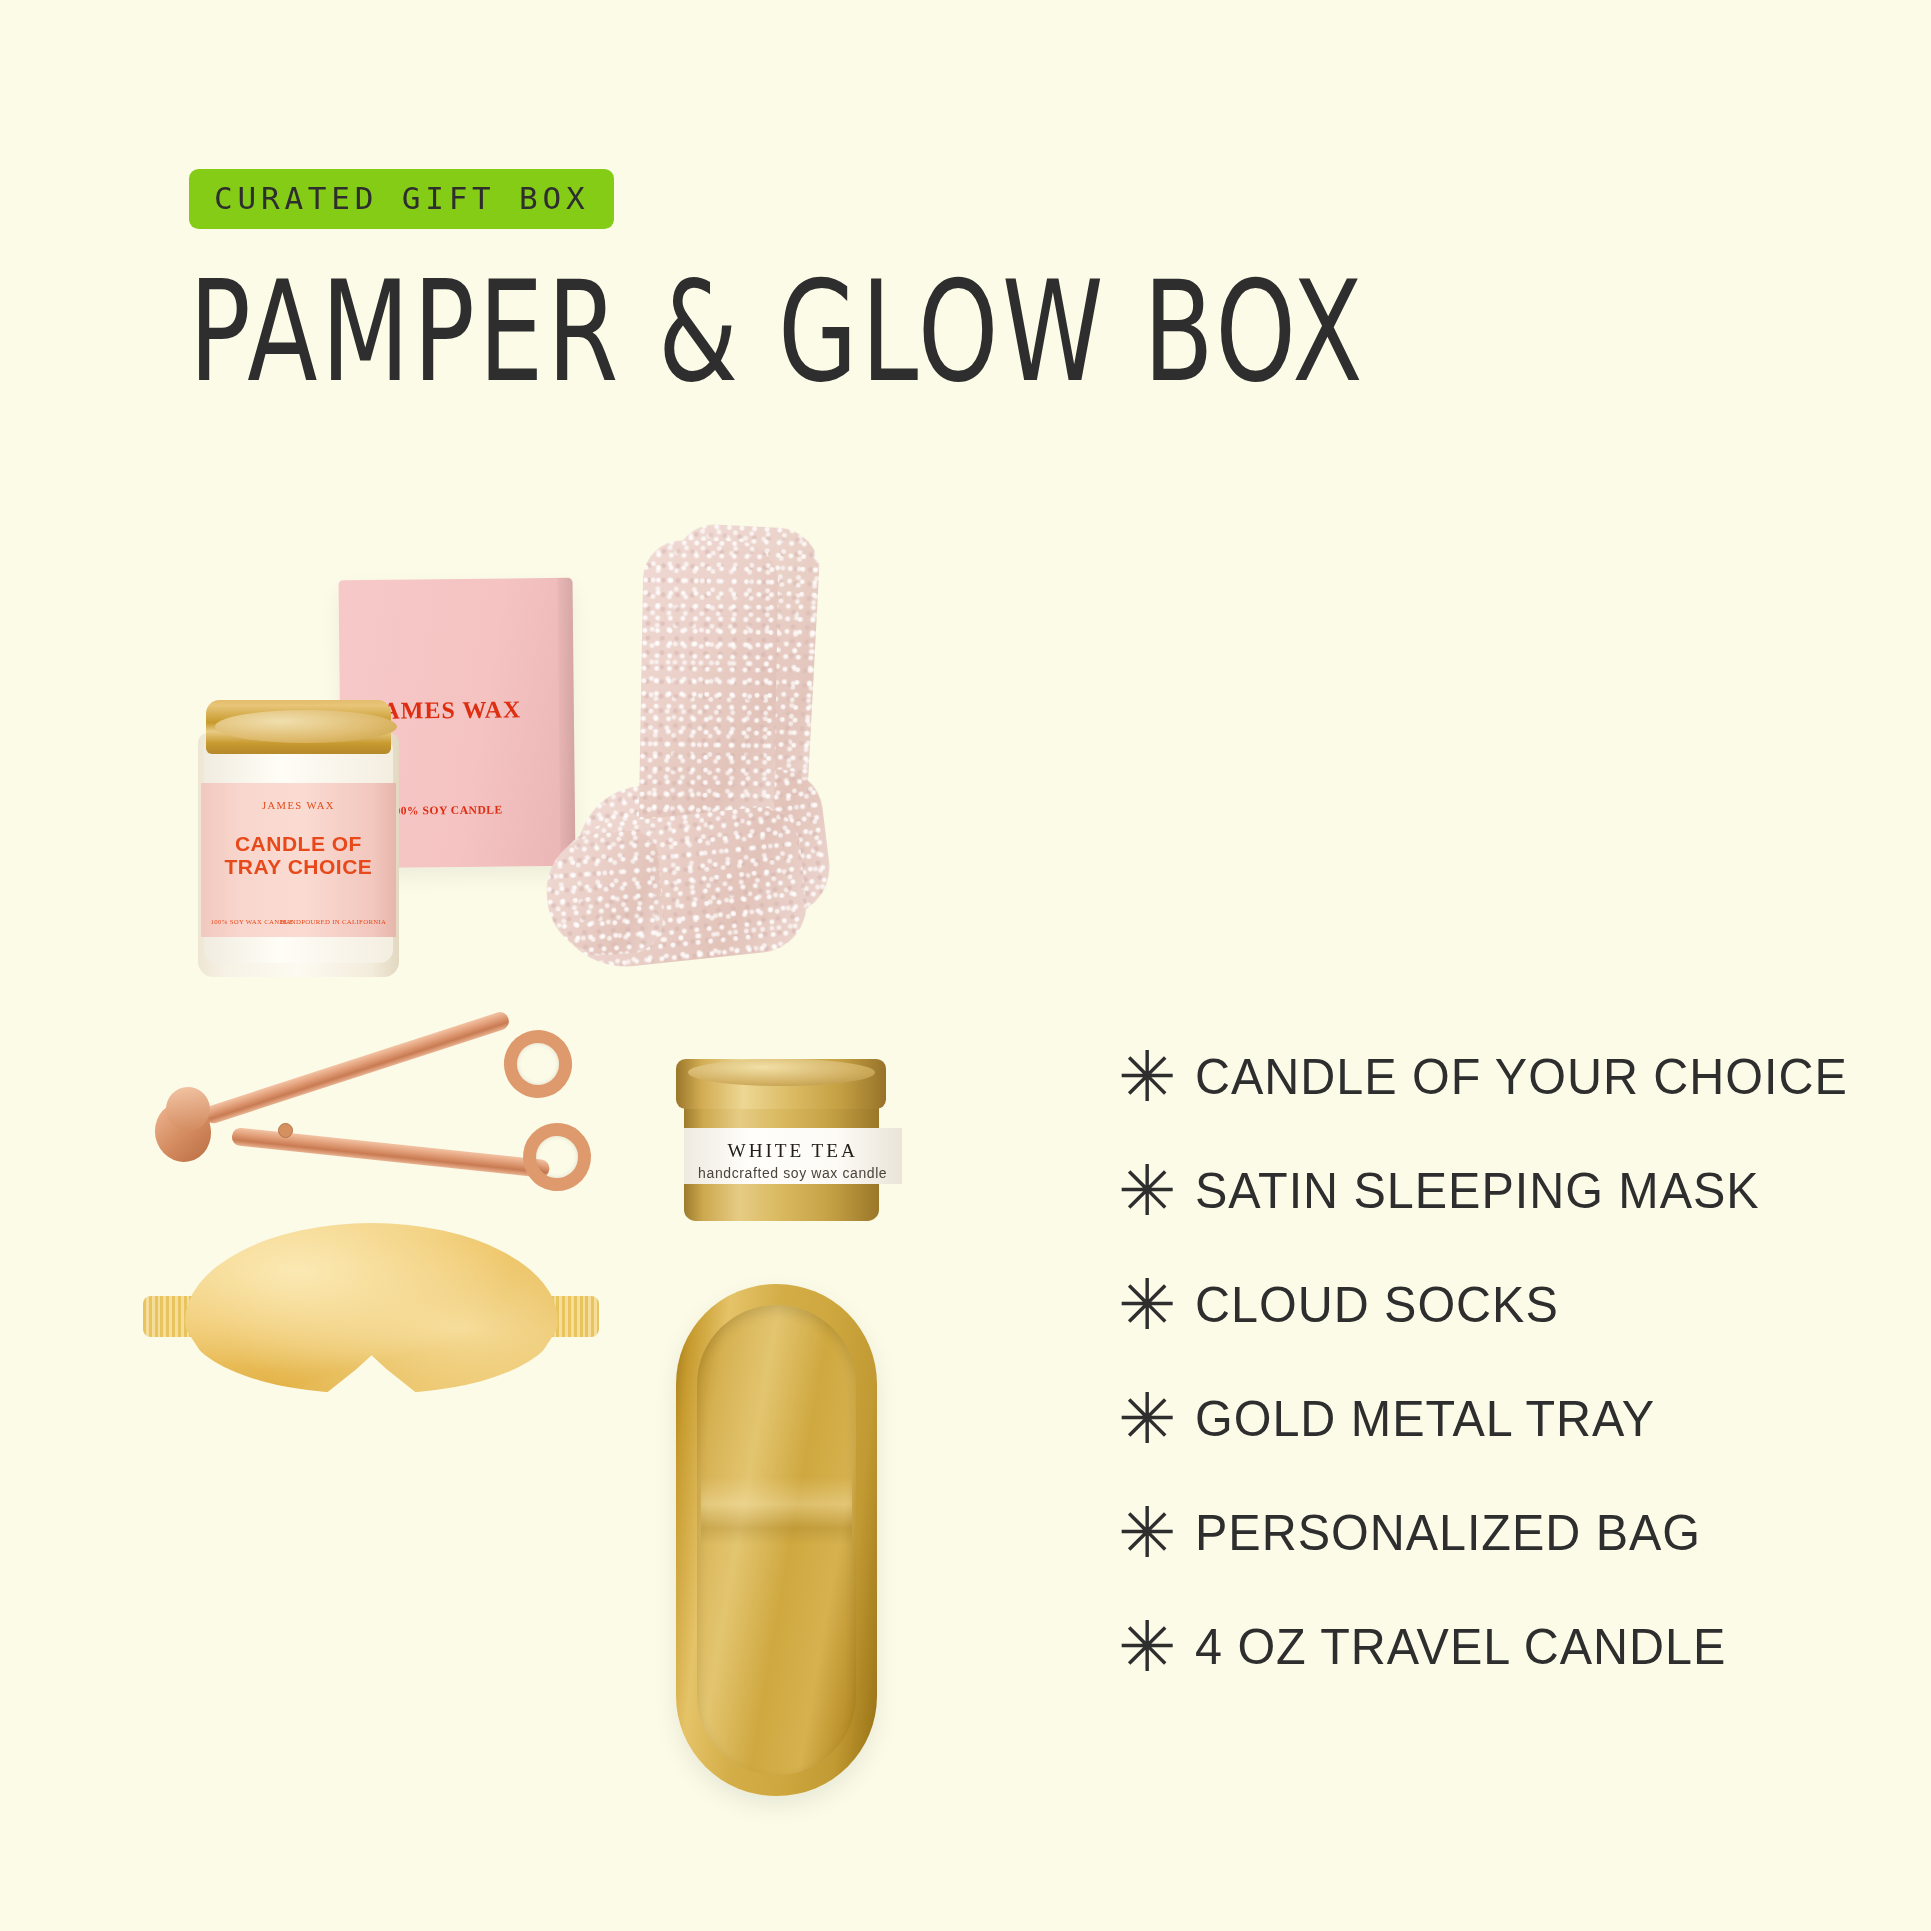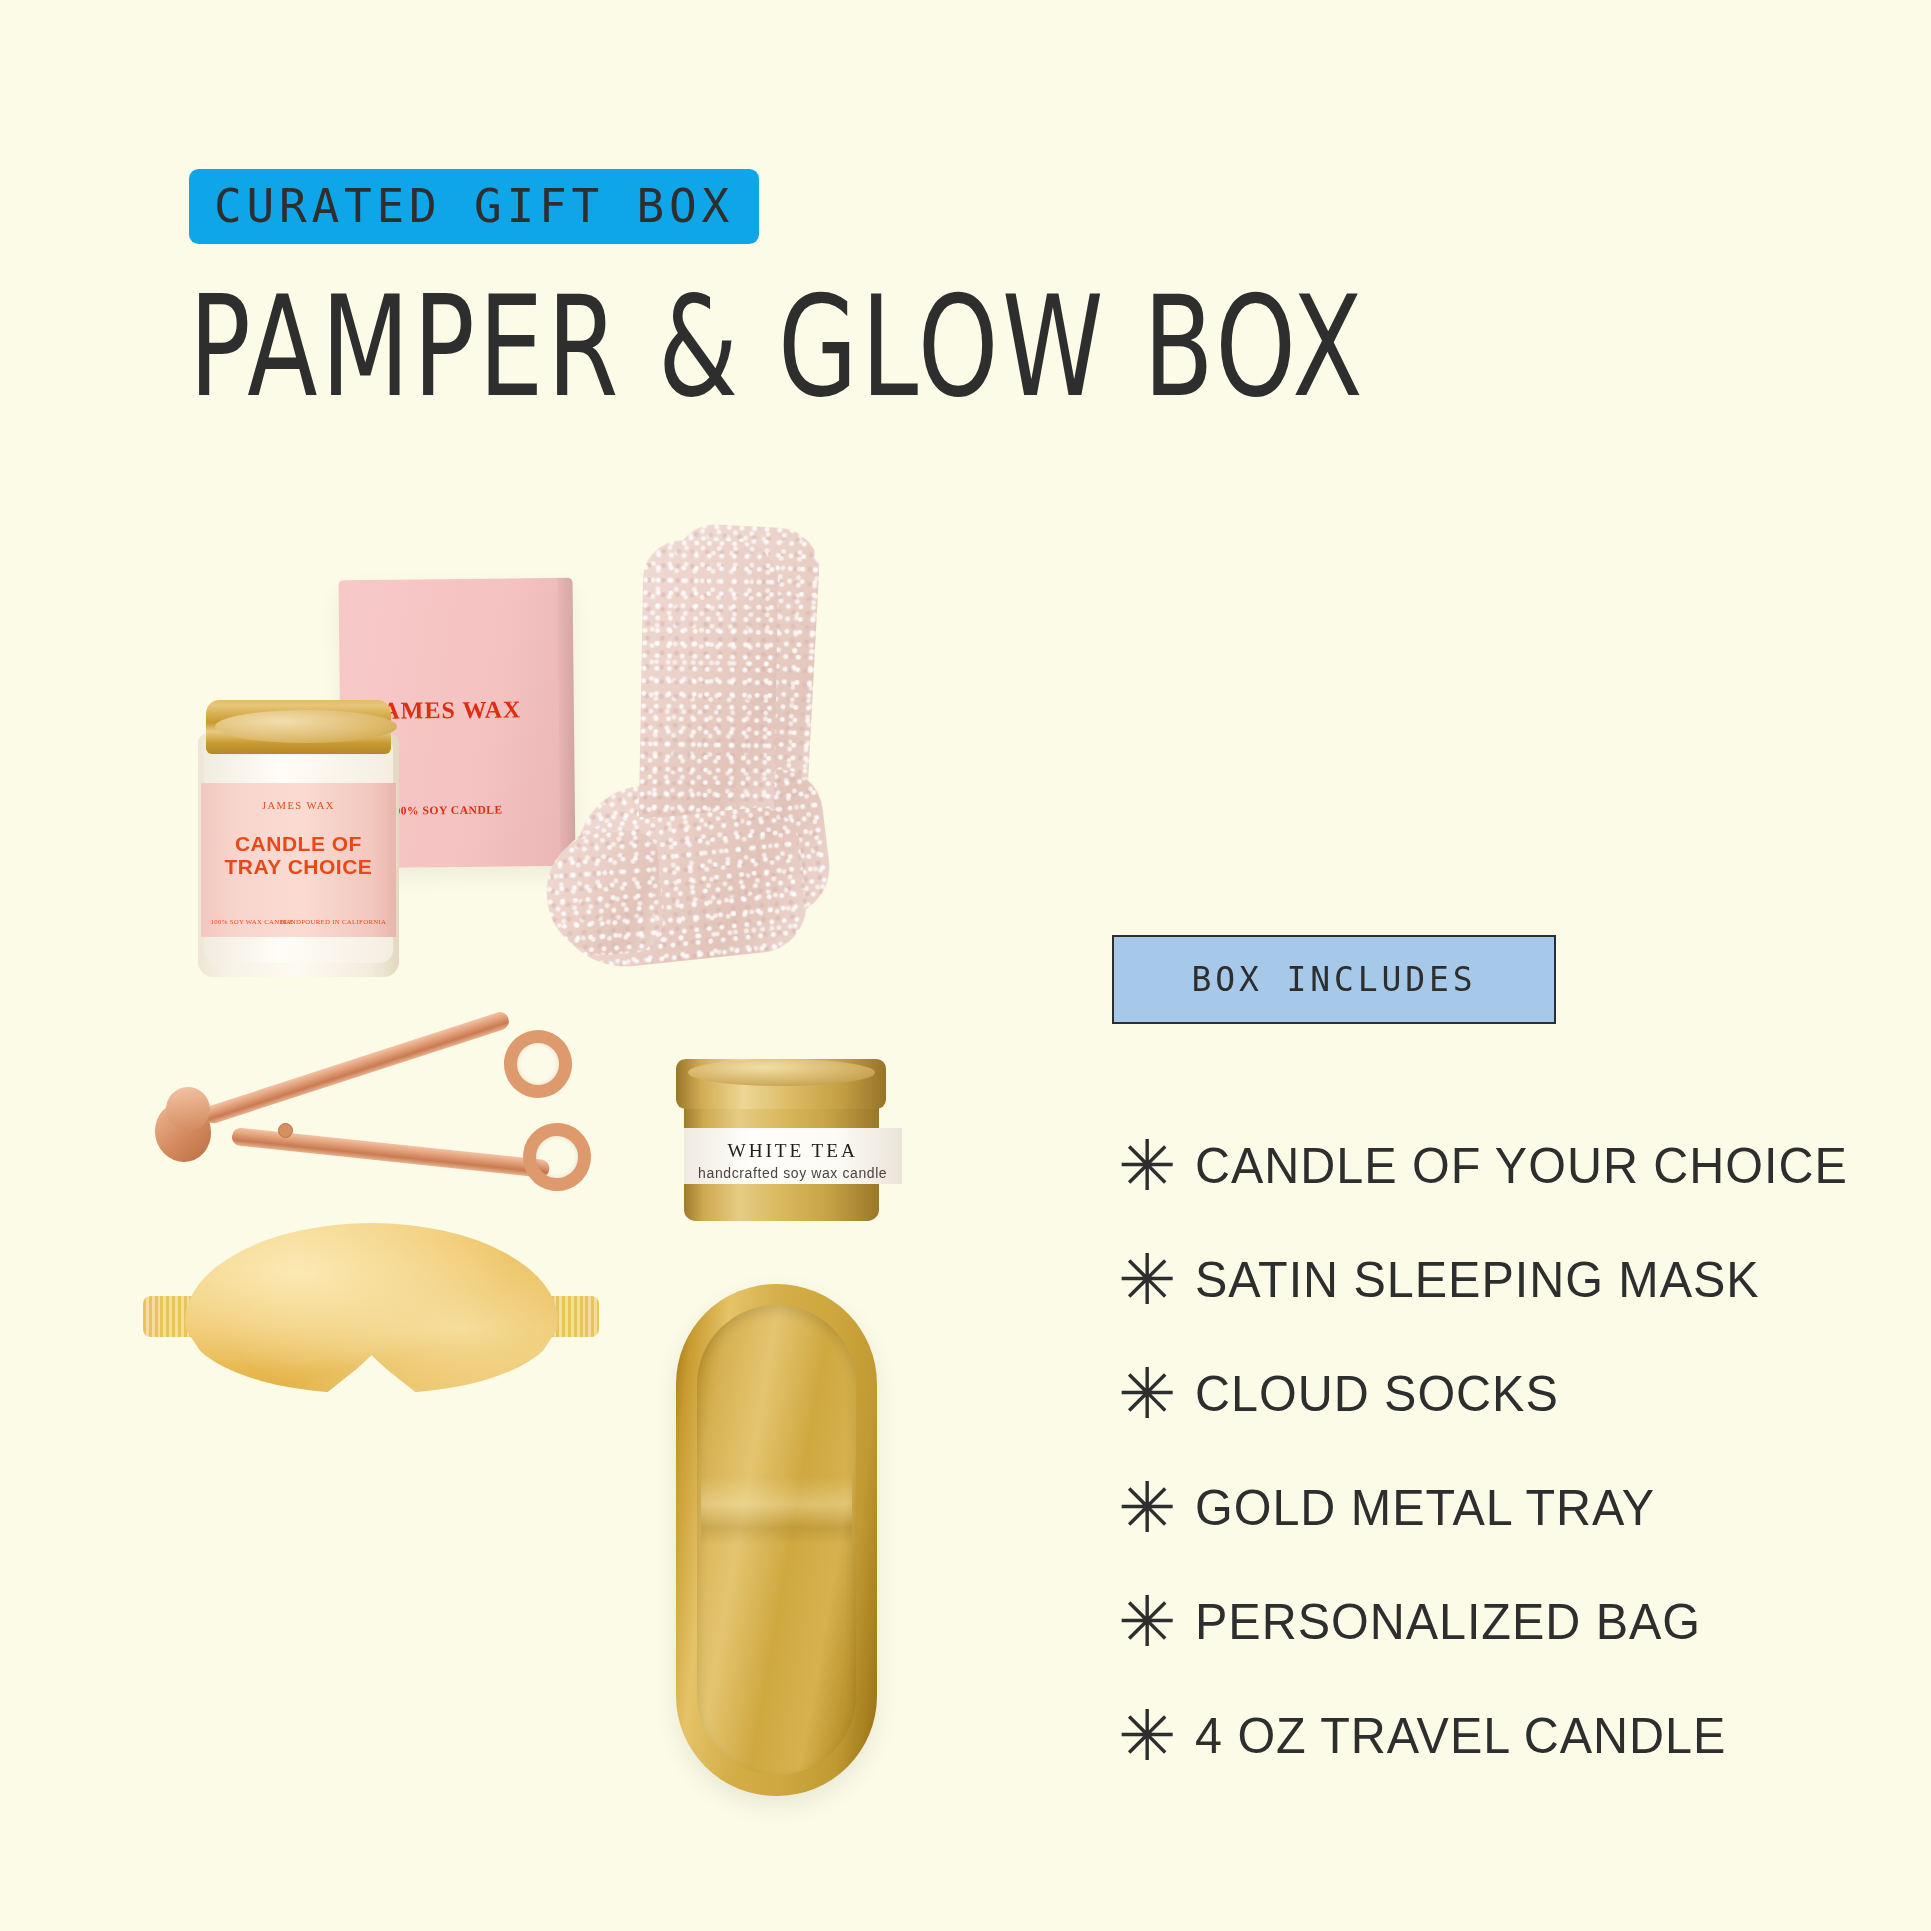--- a/index.html
+++ b/index.html
@@ -13,25 +13,25 @@
     font-family: "Liberation Sans", sans-serif;
     color: #2e2e2e;
     position: relative;
   }
 
   
   .header { position: absolute; left: 189px; top: 169px; }
 
   .eyebrow-badge {
     display: inline-block;
-    background: #0ea5e9;
+    background: #84cc16;
     border-radius: 9.7px;
     padding: 13.5px 25px 15.4px 25px;
     font-family: "DejaVu Sans Mono", monospace;
-    font-size: 46px;
+    font-size: 31px;
     letter-spacing: 4.8px;
     color: #2e2e2e;
     line-height: 1;
   }
 
   .main-title {
     margin-top: 33px;
     font-family: "DejaVu Sans Condensed", "Liberation Sans Narrow", "Liberation Sans", sans-serif;
     font-size: 124px;
     font-weight: 400;
@@ -425,21 +425,20 @@
     <div class="tray-outer"></div>
     <div class="tray-inner"></div>
     <div class="tray-sheen"></div>
   </div>
 
 
 </div>
 
 <div class="includes-panel">
 
-  <div class="includes-badge">BOX INCLUDES</div>
 
   <ul class="includes-list" style="list-style:none;">
 
     <li class="include-row">
       <span class="include-bullet">✳</span>
       <span class="include-label">CANDLE OF YOUR CHOICE</span>
     </li>
 
     <li class="include-row">
       <span class="include-bullet">✳</span>

